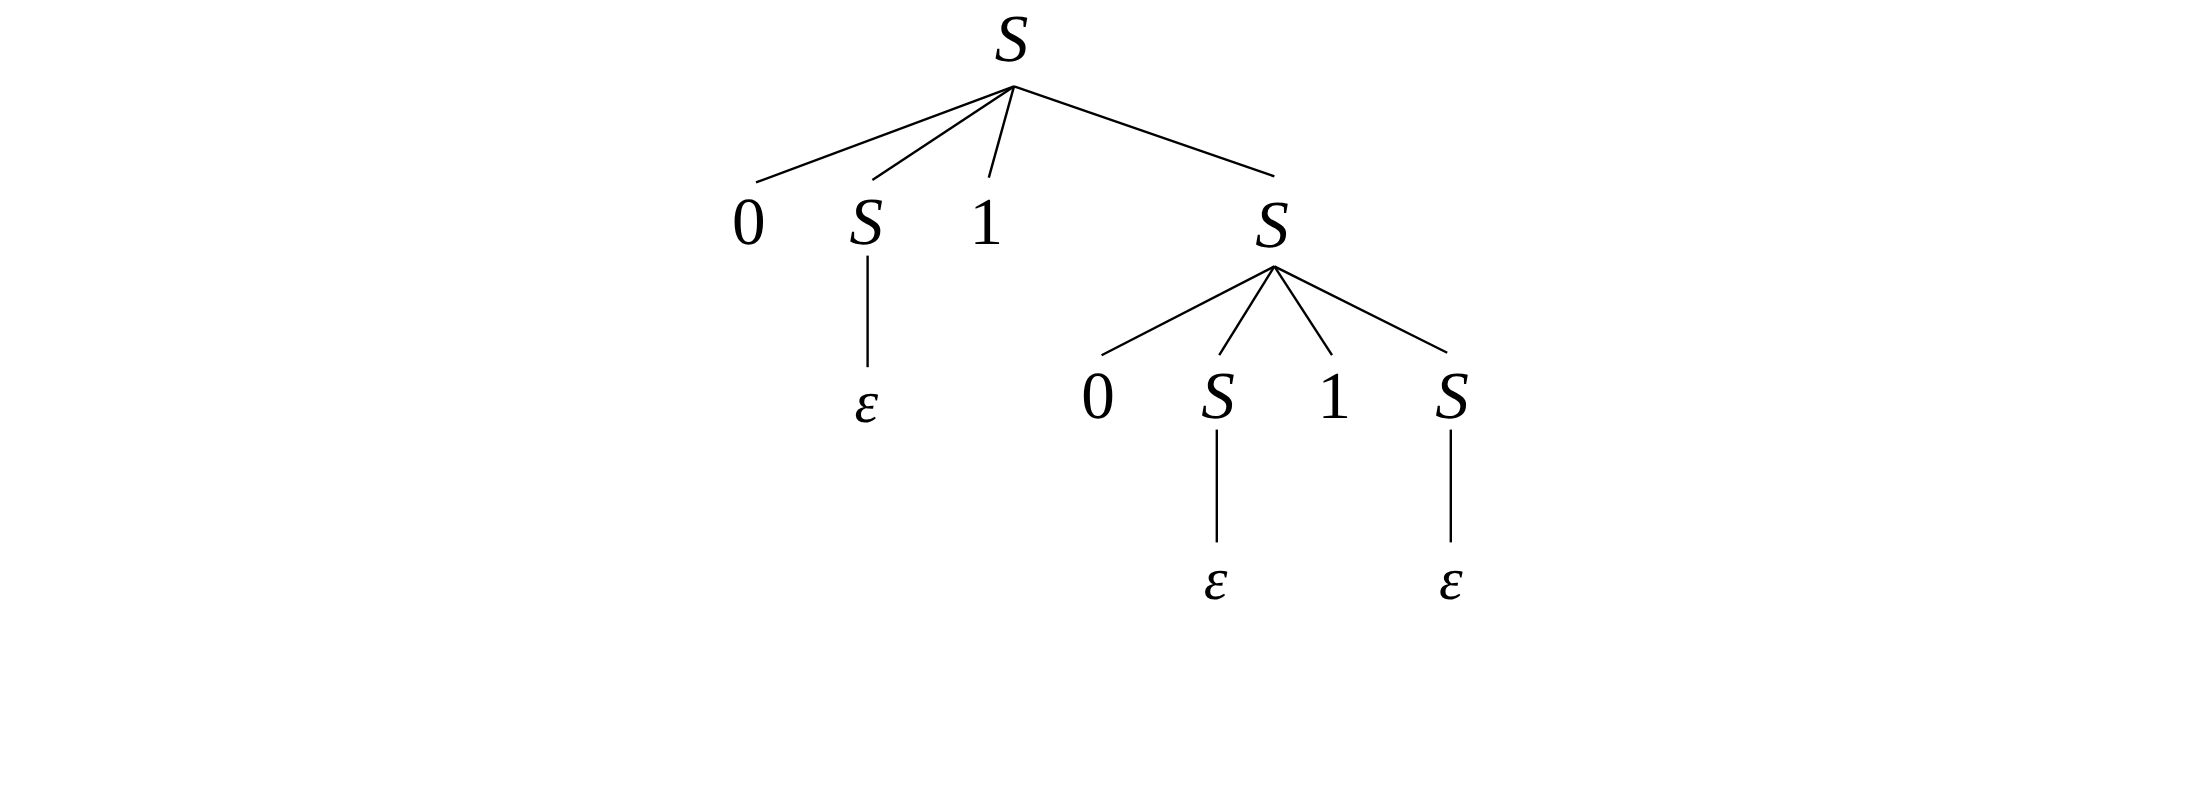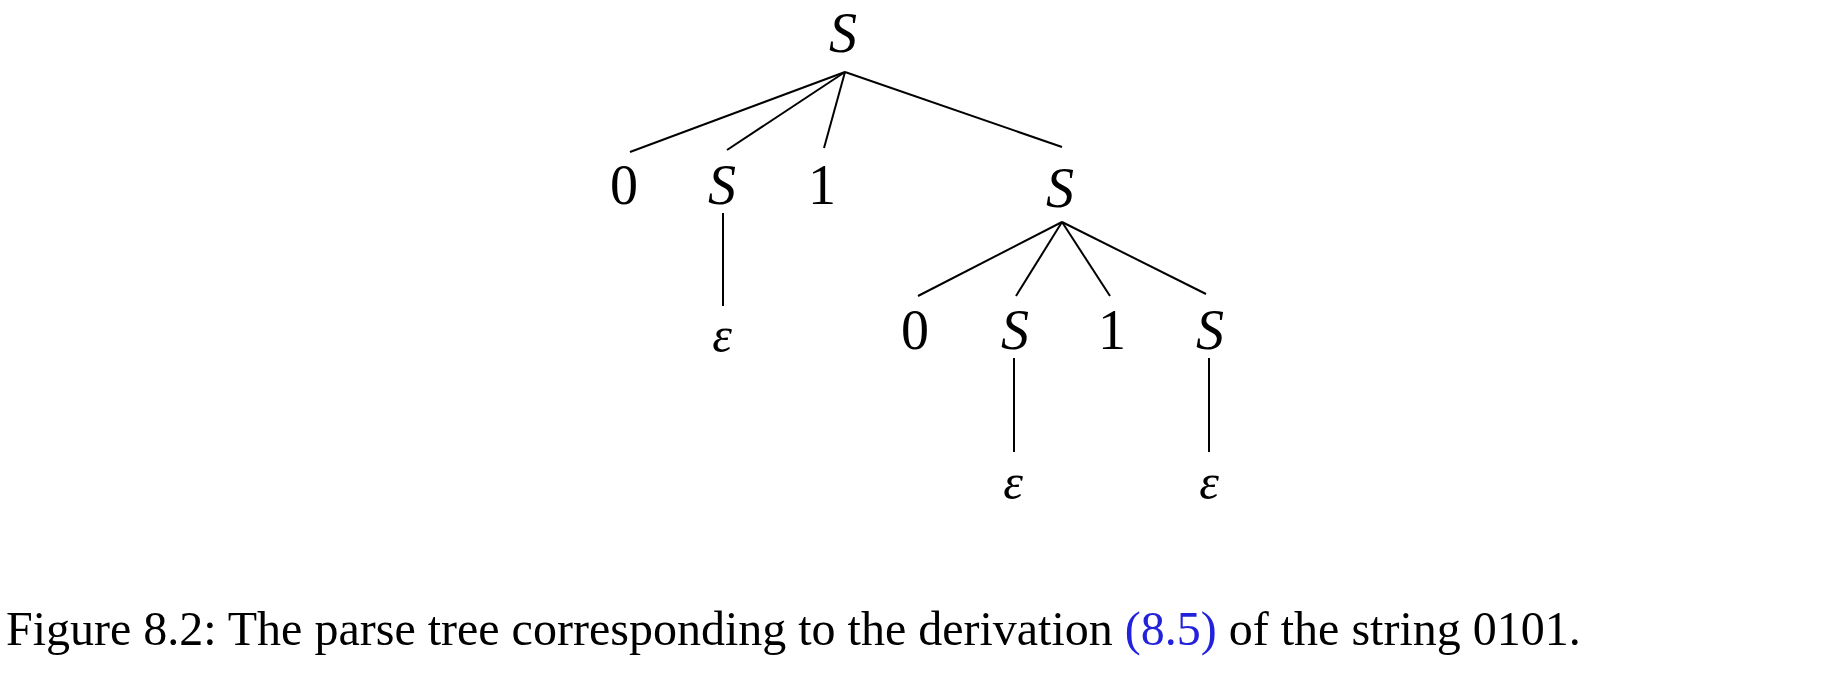--- a/index.html
+++ b/index.html
@@ -94,15 +94,14 @@
     <span class="node epsilon" style="left:722px; top:335px">ε</span>
     <span class="node" style="left:915px; top:330px">0</span>
     <span class="node nonterminal" style="left:1015px; top:330px">S</span>
     <span class="node" style="left:1112px; top:330px">1</span>
     <span class="node nonterminal" style="left:1210px; top:330px">S</span>
 
     <span class="node epsilon" style="left:1013px; top:482px">ε</span>
     <span class="node epsilon" style="left:1209px; top:482px">ε</span>
   </div>
 
-  <p class="caption"><span>Figure 8.2: The parse tree corresponding to the derivation </span><a class="eqref" href="#">(8.5)</a><span> of the string 0101.</span></p>
 
 </div>
 
 </body></html>

